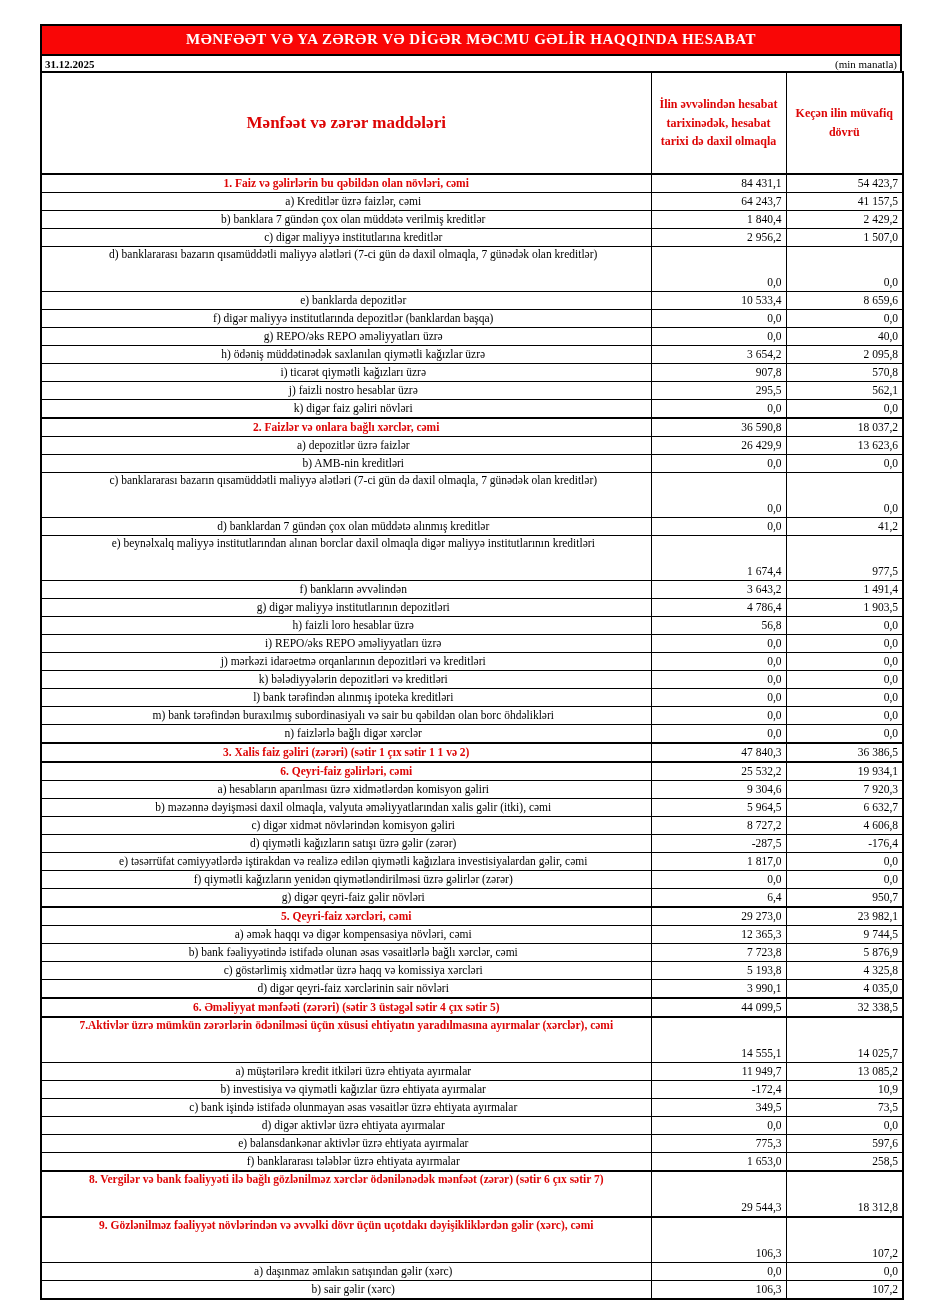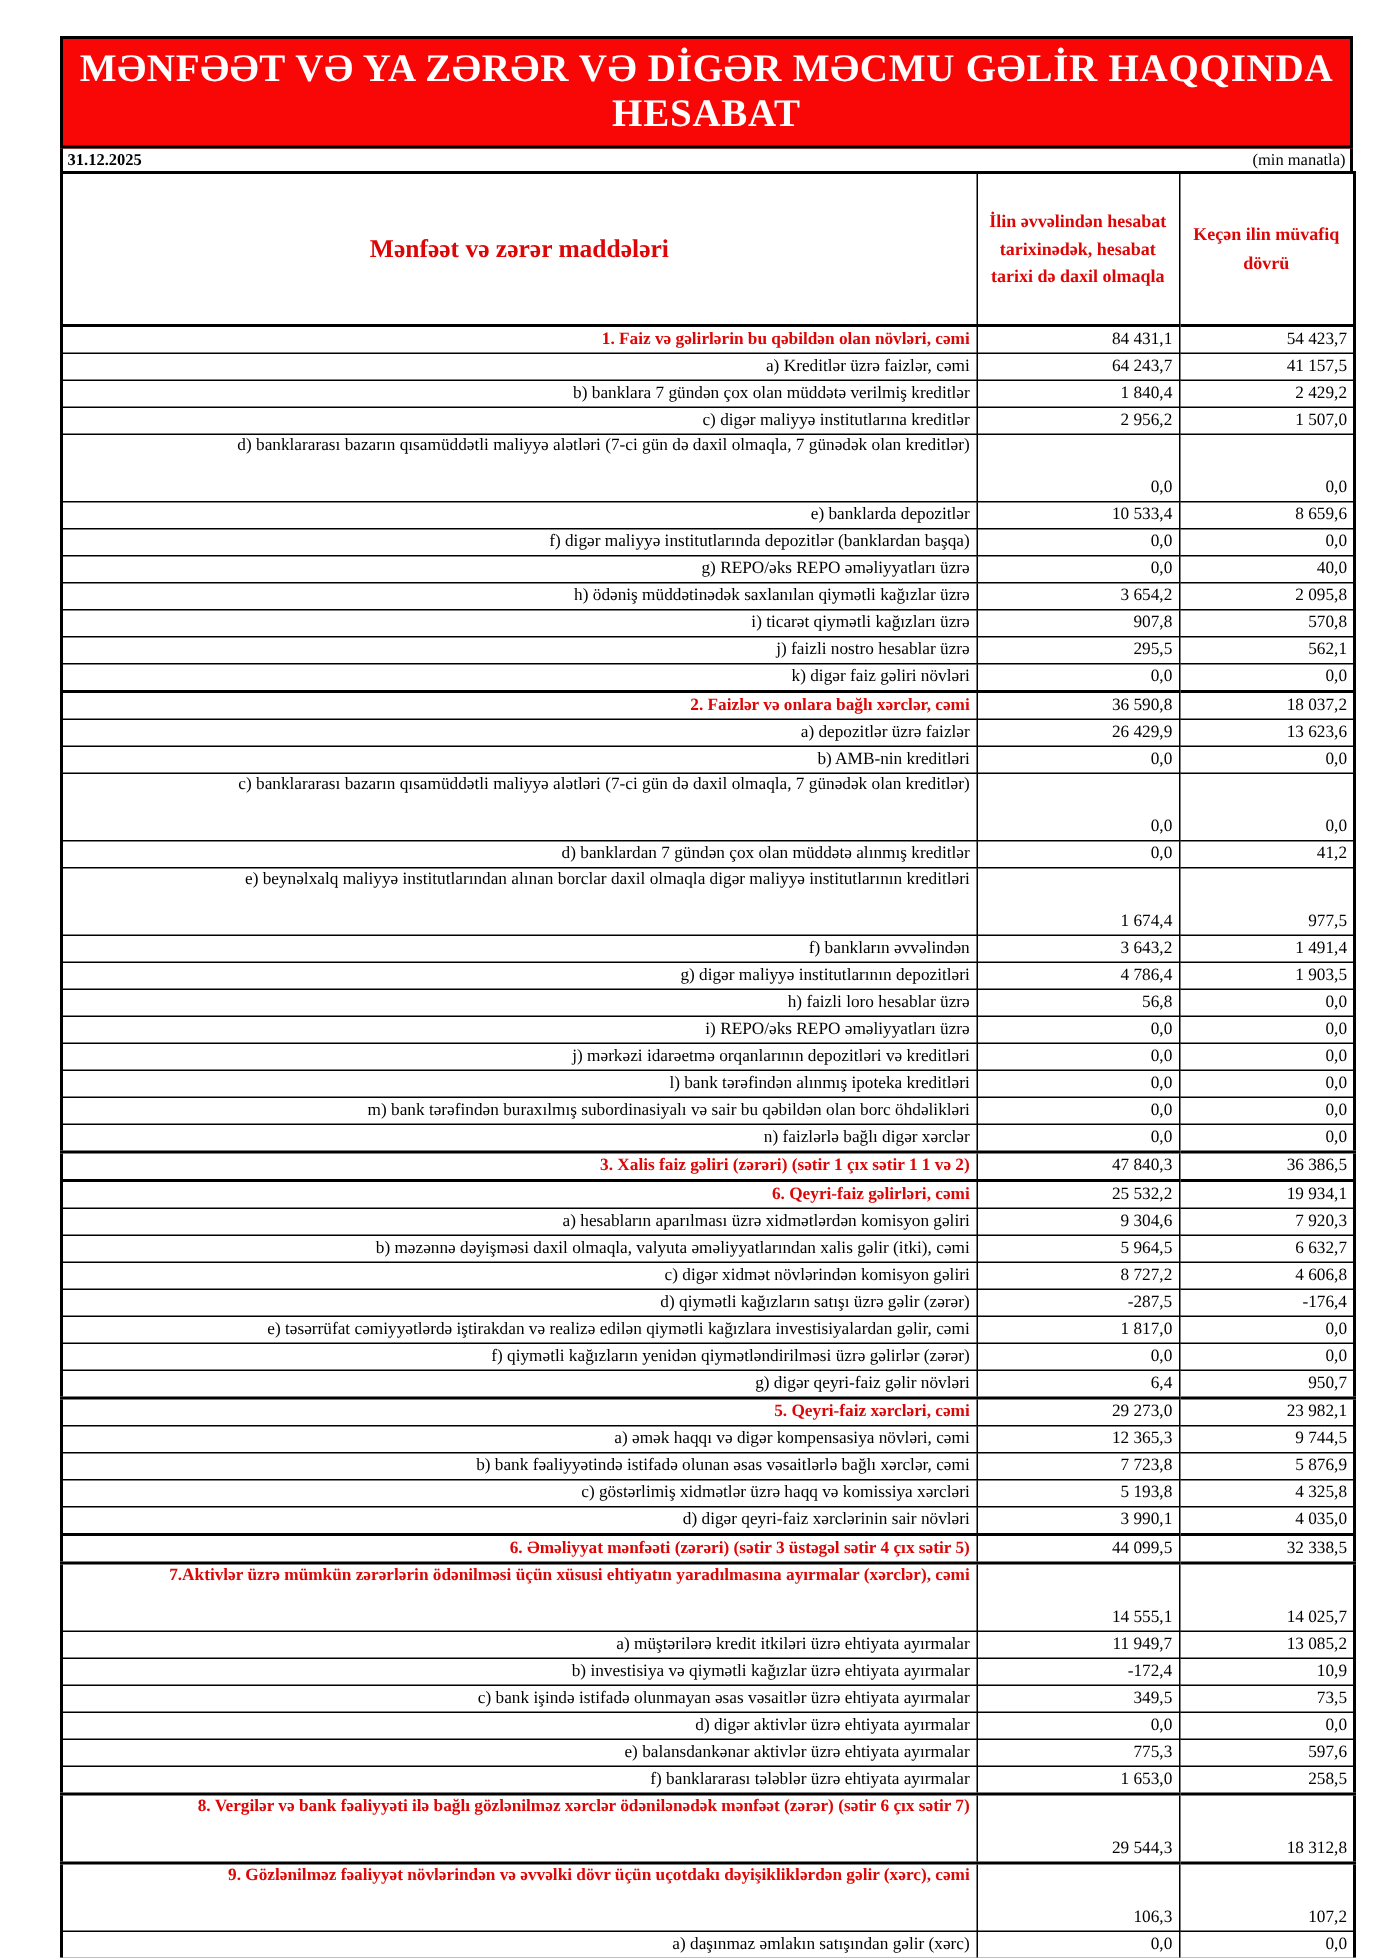--- a/index.html
+++ b/index.html
@@ -10,21 +10,21 @@
     position:relative;
   }
   .page{
     position:absolute;left:40px;top:24px;width:862px;
   }
   .banner{
     background:#f90606;
     border:2px solid #000;
     color:#fff;
     font-weight:bold;
-    font-size:26px;
+    font-size:15px;
     text-align:center;
     padding:5px 2px 6px 2px;
     letter-spacing:.5px;
   }
   .meta-row{
     display:flex;justify-content:space-between;align-items:flex-end;
     border-left:2px solid #000;border-right:2px solid #000;
     padding:2px 3px 1px 3px;
     font-size:11px;
   }
@@ -48,21 +48,21 @@
   }
   thead th{
     color:#dd0606;
     font-weight:bold;
     text-align:center;
     vertical-align:middle;
     height:98px;
   }
   thead th.items-head{font-size:17px;}
   thead th.period-head{font-size:12px;line-height:1.55;}
-  td.label{ text-align:right; }
+  td.label{ text-align:center; }
   td.num{ text-align:right; white-space:nowrap; font-weight:normal; }
   tr.sub td.label{ padding-left:18px; font-weight:normal; height:15px;}
   tr.section td.label{ color:#dd0606; font-weight:bold; height:15px;}
   tr.section td.num{ font-weight:normal; }
   tr.section td{ border-top-width:2px; }
   tr.tall td{ height:42px; }
   tr.tall td.label{ vertical-align:top; }
   tr.tall td.num{ vertical-align:bottom; }
 </style>
 </head>
@@ -202,20 +202,25 @@
           <td class="label">i) REPO/əks REPO əməliyyatları üzrə</td>
           <td class="num">0,0</td>
           <td class="num">0,0</td>
         </tr>
         <tr class="sub">
           <td class="label">j) mərkəzi idarəetmə orqanlarının depozitləri və kreditləri</td>
           <td class="num">0,0</td>
           <td class="num">0,0</td>
         </tr>
         <tr class="sub">
+          <td class="label">k) bələdiyyələrin depozitləri və kreditləri</td>
+          <td class="num">0,0</td>
+          <td class="num">0,0</td>
+        </tr>
+        <tr class="sub">
           <td class="label">l) bank tərəfindən alınmış ipoteka kreditləri</td>
           <td class="num">0,0</td>
           <td class="num">0,0</td>
         </tr>
         <tr class="sub">
           <td class="label">m) bank tərəfindən buraxılmış subordinasiyalı və sair bu qəbildən olan borc öhdəlikləri</td>
           <td class="num">0,0</td>
           <td class="num">0,0</td>
         </tr>
         <tr class="sub">

